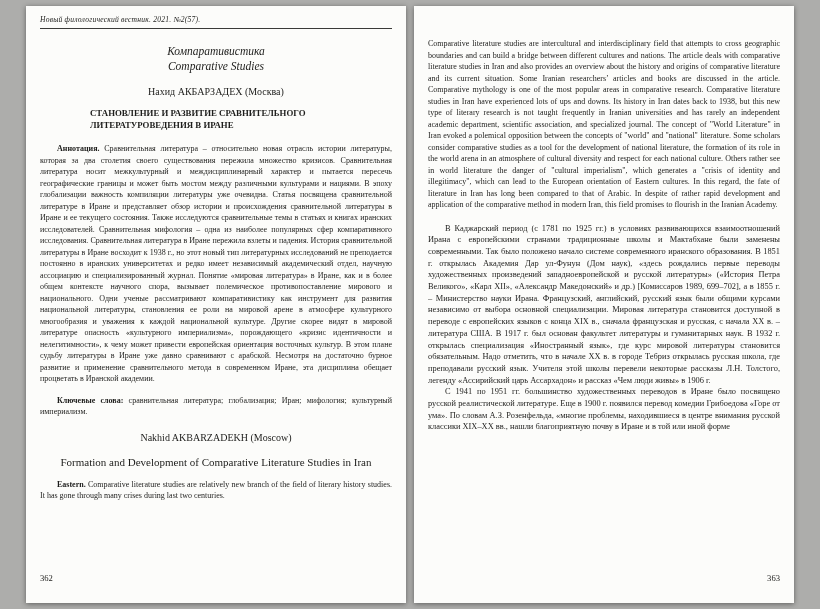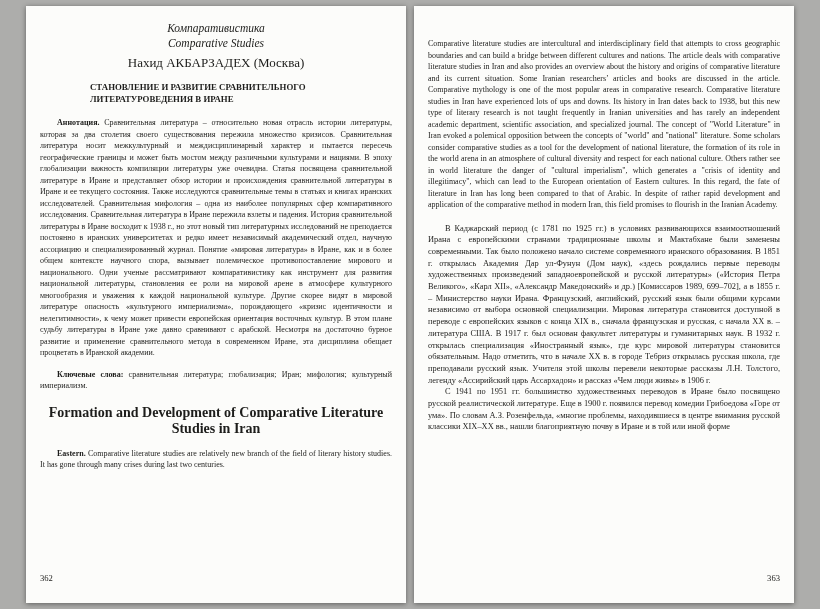--- a/index.html
+++ b/index.html
@@ -47,21 +47,21 @@
   .section-ru, .section-en {
     text-align: center;
     font-size: 11.5px;
     font-weight: normal;
     font-style: italic;
   }
 
   .doi { margin-top: 15px; font-size: 8.3px; text-indent: 17px; }
 
   .center { text-align: center; }
-  .author { margin-top: 6px; font-size: 13px; }
+  .author { margin-top: 14px; font-size: 10px; }
 
   .title-ru {
     margin: 11px auto 0;
     max-width: 252px;
     text-align: left;
     font-size: 8.8px;
     font-weight: bold;
     line-height: 11.5px;
   }
 
@@ -71,22 +71,22 @@
     text-align: justify;
     text-indent: 17px;
   }
   .abstract  { margin-top: 12px; }
   .keywords  { margin-top: 10px; }
   .lead      { font-weight: bold; }
 
   .title-en {
     margin-top: 13px;
     text-align: center;
-    font-size: 14px;
-    font-weight: bold;
+    font-size: 11px;
+    font-weight: normal;
   }
   .abstract-en { margin-top: 11px; }
 
   .noindent { text-indent: 0; }
 
   .body-text { font-size: 8.4px; line-height: 11.7px; }
   .p-first   { margin-top: 12px; }
 
   .pageno {
     position: absolute;
@@ -97,39 +97,43 @@
   .pageno-right { right: 14px; }
 </style>
 </head>
 <body>
 
 <div class="stage">
 
   <section class="page page-left">
     <div class="inner">
 
+      <header class="running-header">
+        <span>Новый филологический вестник. 2021. №2(57).</span>
+      </header>
 
       <h2 class="section-ru">Компаративистика</h2>
       <h2 class="section-en">Comparative Studies</h2>
 
 
       <p class="author center">Нахид АКБАРЗАДЕХ (Москва)</p>
 
       <h1 class="title-ru">СТАНОВЛЕНИЕ И РАЗВИТИЕ СРАВНИТЕЛЬНОГО ЛИТЕРАТУРОВЕДЕНИЯ В ИРАНЕ</h1>
 
       <p class="para abstract">
         <b class="lead">Аннотация.</b>
         <span>Сравнительная литература – относительно новая отрасль истории литературы, которая за два столетия своего существования пережила множество кризисов. Сравнительная литература носит межкультурный и междисциплинарный характер и пытается пересечь географические границы и может быть мостом между различными культурами и нациями. В эпоху глобализации важность компиляции литературы уже очевидна. Статья посвящена сравнительной литературе в Иране и представляет обзор истории и происхождения сравнительной литературы в Иране и ее текущего состояния. Также исследуются сравнительные темы в статьях и книгах иранских исследователей. Сравнительная мифология – одна из наиболее популярных сфер компаративного исследования. Сравнительная литература в Иране пережила взлеты и падения. История сравнительной литературы в Иране восходит к 1938 г., но этот новый тип литературных исследований не преподается постоянно в иранских университетах и редко имеет независимый академический отдел, научную ассоциацию и специализированный журнал. Понятие «мировая литература» в Иране, как и в более общем контексте научного спора, вызывает полемическое противопоставление мирового и национального. Одни ученые рассматривают компаративистику как инструмент для развития национальной литературы, становления ее роли на мировой арене в атмосфере культурного многообразия и уважения к каждой национальной культуре. Другие скорее видят в мировой литературе опасность «культурного империализма», порождающего «кризис идентичности и нелегитимности», к чему может привести европейская ориентация восточных культур. В этом плане судьбу литературы в Иране уже давно сравнивают с арабской. Несмотря на достаточно бурное развитие и применение сравнительного метода в современном Иране, эта дисциплина обещает процветать в Иранской академии.</span>
       </p>
 
       <p class="para keywords">
         <b class="lead">Ключевые слова:</b>
         <span>сравнительная литература; глобализация; Иран; мифология; культурный империализм.</span>
       </p>
 
+      <p class="author center">Nakhid AKBARZADEKH (Moscow)</p>
 
       <h3 class="title-en">Formation and Development of Comparative Literature Studies in Iran</h3>
 
       <p class="para abstract-en">
         <b class="lead">Eastern.</b>
         <span>Comparative literature studies are relatively new branch of the field of literary history studies. It has gone through many crises during last two centuries.</span>
       </p>
 
     </div>
 

